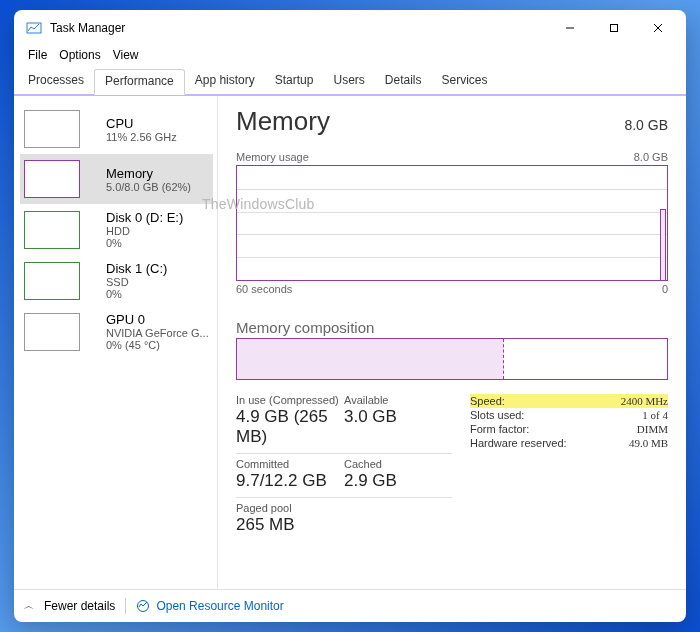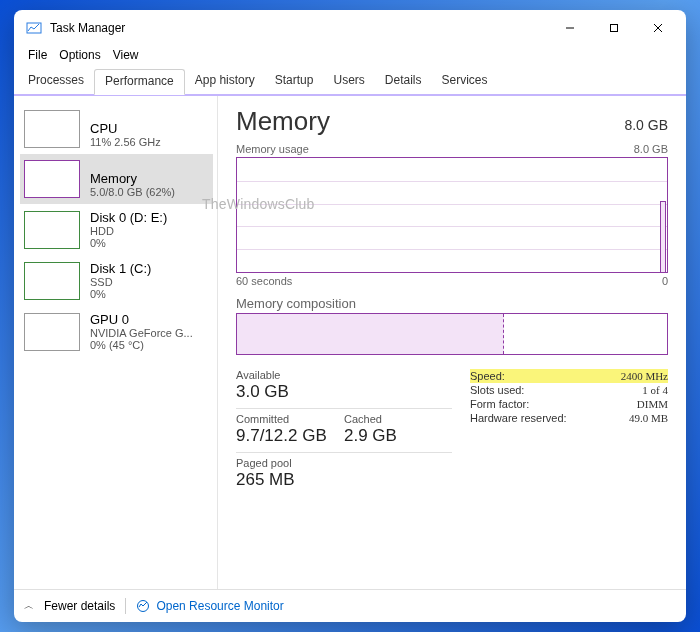--- a/index.html
+++ b/index.html
@@ -11,37 +11,37 @@
   .winbtns { margin-left: auto; display: flex; }
   .winbtn { width: 44px; height: 28px; display: flex; align-items: center; justify-content: center; color: #000; font-size: 12px; }
   .winbtn svg { width: 10px; height: 10px; }
   .menubar { display: flex; gap: 0; padding: 0 8px 4px 8px; font-size: 12px; color: #000; }
   .menubar span { padding: 2px 6px; }
   .tabs { display: flex; border-bottom: 2px solid #c4b5fd; font-size: 12px; padding-left: 4px; }
   .tab { padding: 4px 10px 6px 10px; position: relative; top: 1px; color: #333; }
   .tab.active { background: #fff; border: 1px solid #d0d0d0; border-bottom: 1px solid #fff; border-radius: 3px 3px 0 0; }
   .content { flex: 1; display: flex; min-height: 0; }
   .sidebar { width: 204px; padding: 8px 4px 8px 6px; border-right: 1px solid #e5e5e5; overflow: hidden; }
-  .perf-item { display: flex; gap: 10px; padding: 6px 4px; align-items: flex-end; }
+  .perf-item { display: flex; gap: 26px; padding: 6px 4px; align-items: center; }
   .perf-item.selected { background: #e0e0e0; }
   .thumb { width: 56px; height: 38px; border: 1px solid #999; flex-shrink: 0; background: #fff; }
   .thumb.purple { border-color: #8e3aa3; }
   .thumb.green { border-color: #3f8a3f; }
   .perf-text .pname { font-size: 13px; color: #000; white-space: nowrap; overflow: hidden; text-overflow: ellipsis; max-width: 120px; }
   .perf-text .psub { font-size: 11px; color: #555; white-space: nowrap; overflow: hidden; text-overflow: ellipsis; max-width: 120px; }
   .main { flex: 1; padding: 10px 18px 4px 18px; overflow: hidden; position: relative; }
   .header-row { display: flex; justify-content: space-between; align-items: baseline; }
   .h1 { font-size: 26px; font-weight: 400; color: #333; }
   .total { font-size: 14px; color: #333; }
-  .graph-label-row { display: flex; justify-content: space-between; font-size: 11px; color: #666; margin-top: 6px; gap: 20px; }
+  .graph-label-row { display: flex; justify-content: space-between; font-size: 11px; color: #666; margin-top: 14px; gap: 20px; }
   .usage-graph { width: 100%; height: 116px; border: 1px solid #8e3aa3; margin-top: 2px; position: relative; background: #fff; }
   .gridline { position: absolute; left: 0; right: 0; border-top: 1px solid #e8d8ec; }
   .usage-fill { position: absolute; right: 1px; bottom: 0; width: 6px; background: #f3e3f7; border: 1px solid #8e3aa3; border-bottom: none; height: 62%; }
   .axis-row { display: flex; justify-content: space-between; font-size: 11px; color: #666; margin-top: 2px; }
-  .comp-label { font-size: 13px; color: #666; margin-top: 9px; }
+  .comp-label { font-size: 15px; color: #666; margin-top: 24px; }
   .comp-graph { width: 100%; height: 42px; border: 1px solid #8e3aa3; margin-top: 2px; position: relative; background: #fff; }
   .comp-used { position: absolute; left: 0; top: 0; bottom: 0; width: 62%; background: #f3e3f7; border-right: 1px dashed #8e3aa3; }
   .stats { display: flex; margin-top: 14px; gap: 18px; }
   .stats-left { flex: 0 0 216px; }
   .stat-row { display: flex; }
   .stat-cell { flex: 1; }
   .stat-label { font-size: 11px; color: #555; }
   .stat-value { font-size: 17px; color: #222; margin-top: 1px; }
   .sep { border-top: 1px solid #e0e0e0; margin: 6px 0 4px 0; }
   .stats-right { flex: 1; font-size: 11px; }
@@ -171,20 +171,24 @@
 
       <div class="comp-label">Memory composition</div>
       <div class="comp-graph">
         <div class="comp-used"></div>
       </div>
 
       <div class="stats">
         <div class="stats-left">
           <div class="stat-row">
             <div class="stat-cell">
+              <div class="stat-label">In use (Compressed)</div>
+              <div class="stat-value">4.9 GB (265 MB)</div>
+            </div>
+            <div class="stat-cell">
               <div class="stat-label">Available</div>
               <div class="stat-value">3.0 GB</div>
             </div>
           </div>
           <div class="sep"></div>
           <div class="stat-row">
             <div class="stat-cell">
               <div class="stat-label">Committed</div>
               <div class="stat-value">9.7/12.2 GB</div>
             </div>

